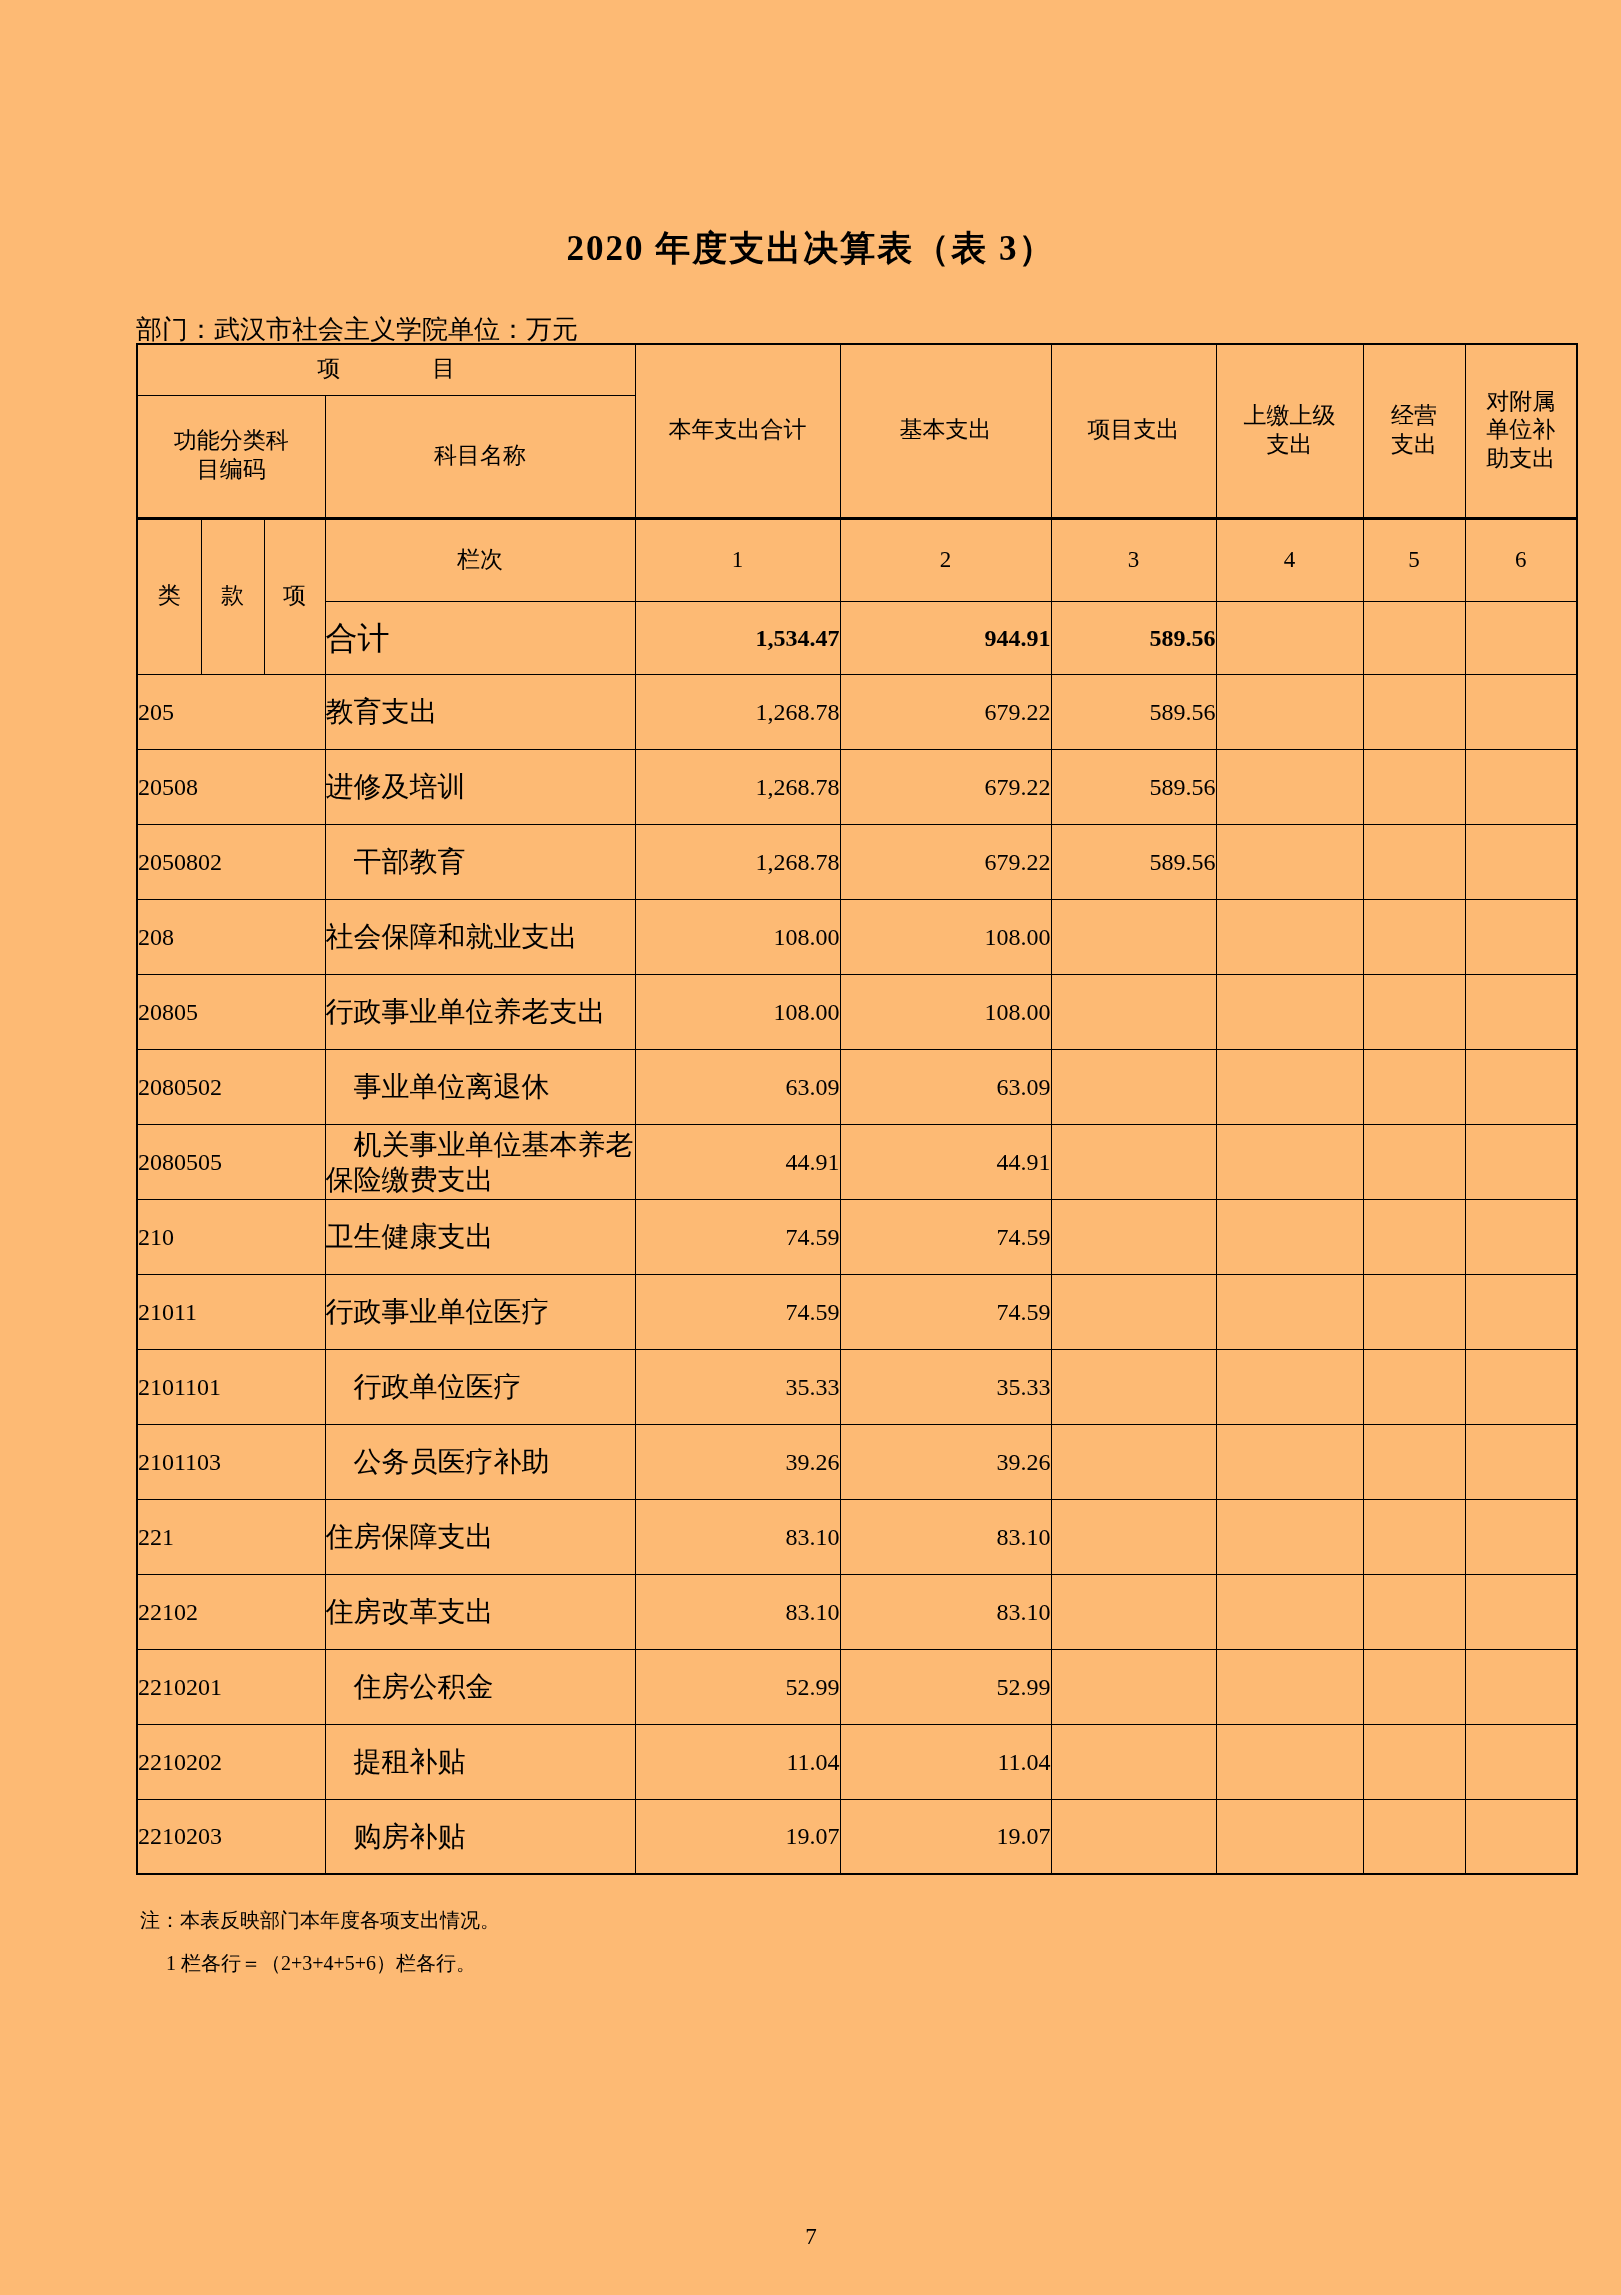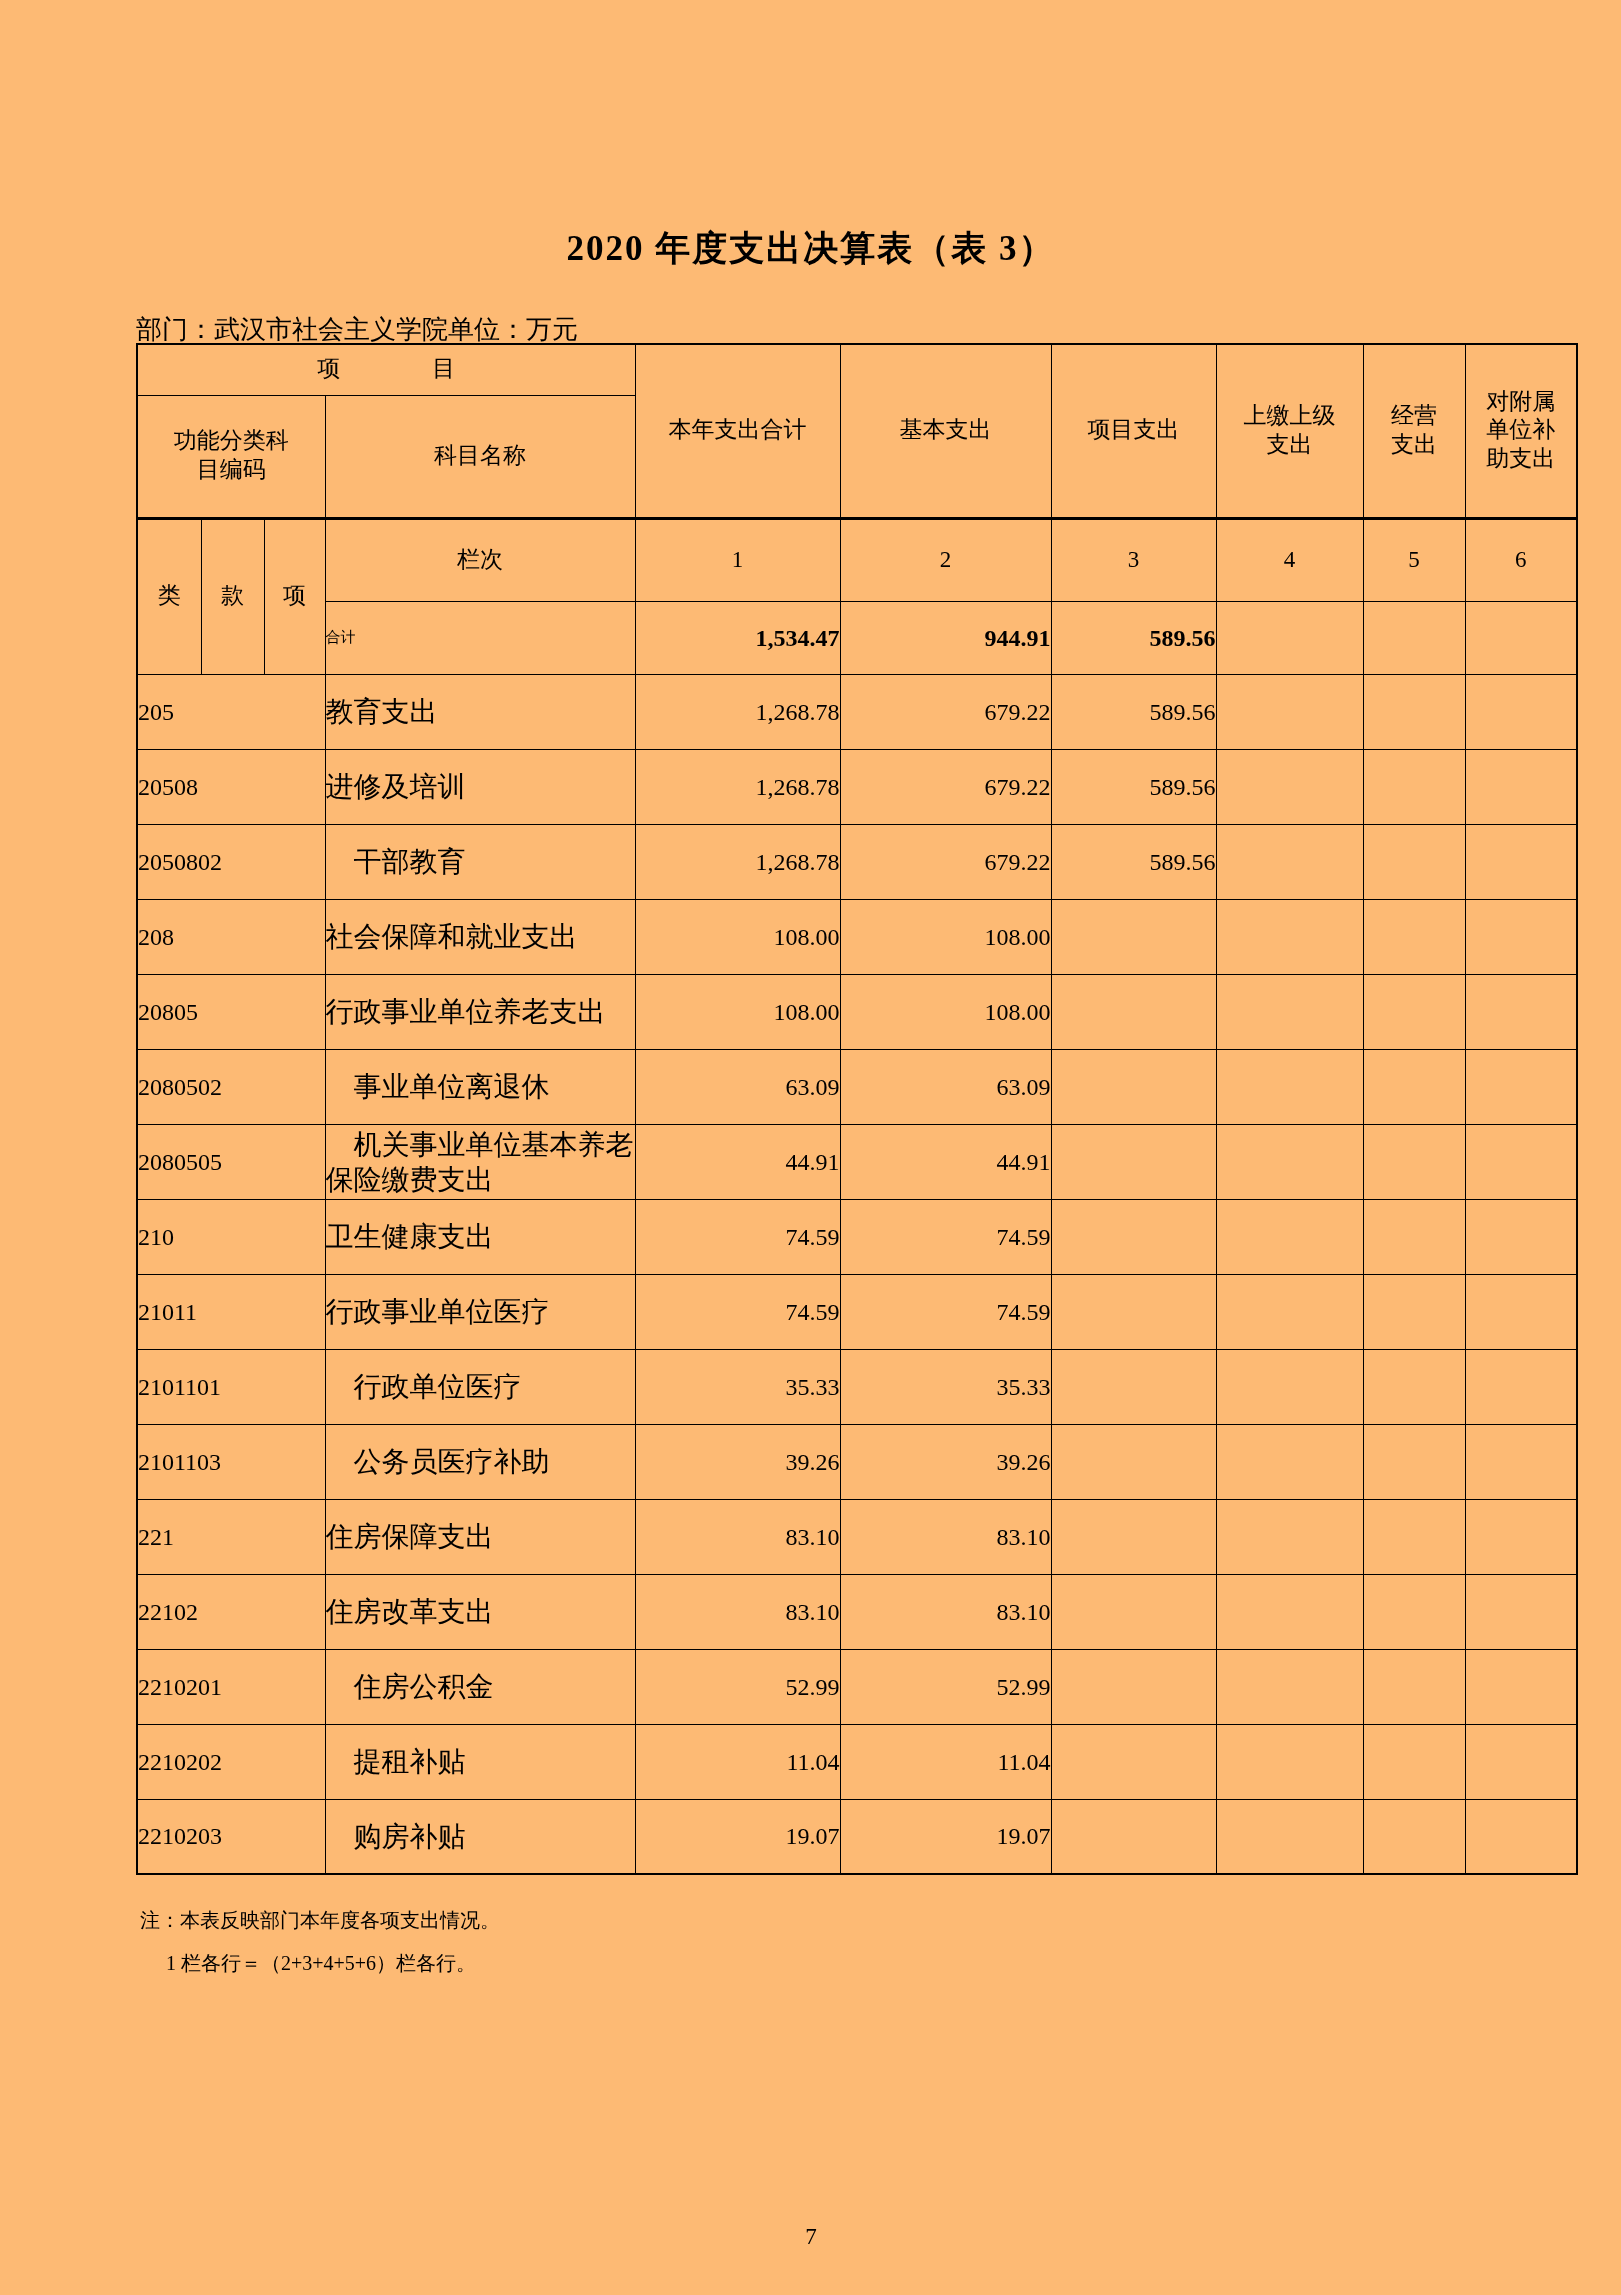--- a/index.html
+++ b/index.html
@@ -40,21 +40,21 @@
   .hw{margin:0 auto;text-align:center;}
   .w5{width:5.2em;}
   .w4{width:4.2em;}
   .w3{width:3.2em;}
   .w2{width:2.2em;}
   td.code{font-size:24px;padding-left:9.5px;text-align:left;}
   td.name{font-size:28px;padding-left:12.3px;padding-right:6.8px;text-align:left;line-height:27px;}
   td.name.indent{text-indent:1em;}
   td.num{font-size:24px;text-align:right;padding-right:11px;}
   tr.trow td.num{font-weight:700;}
-  td.total-label{font-size:15px;padding-left:12.3px;text-align:left;}
+  td.total-label{font-size:32px;padding-left:12.3px;text-align:left;}
   .notes{
     position:absolute;top:1899px;left:140px;width:1295px;
     font-size:20px;line-height:2.15;
   }
   .notes .note2{padding-left:26px;}
   .pageno{
     position:absolute;top:2224px;left:0;width:100%;
     text-align:center;font-size:23px;
   }
 </style>

